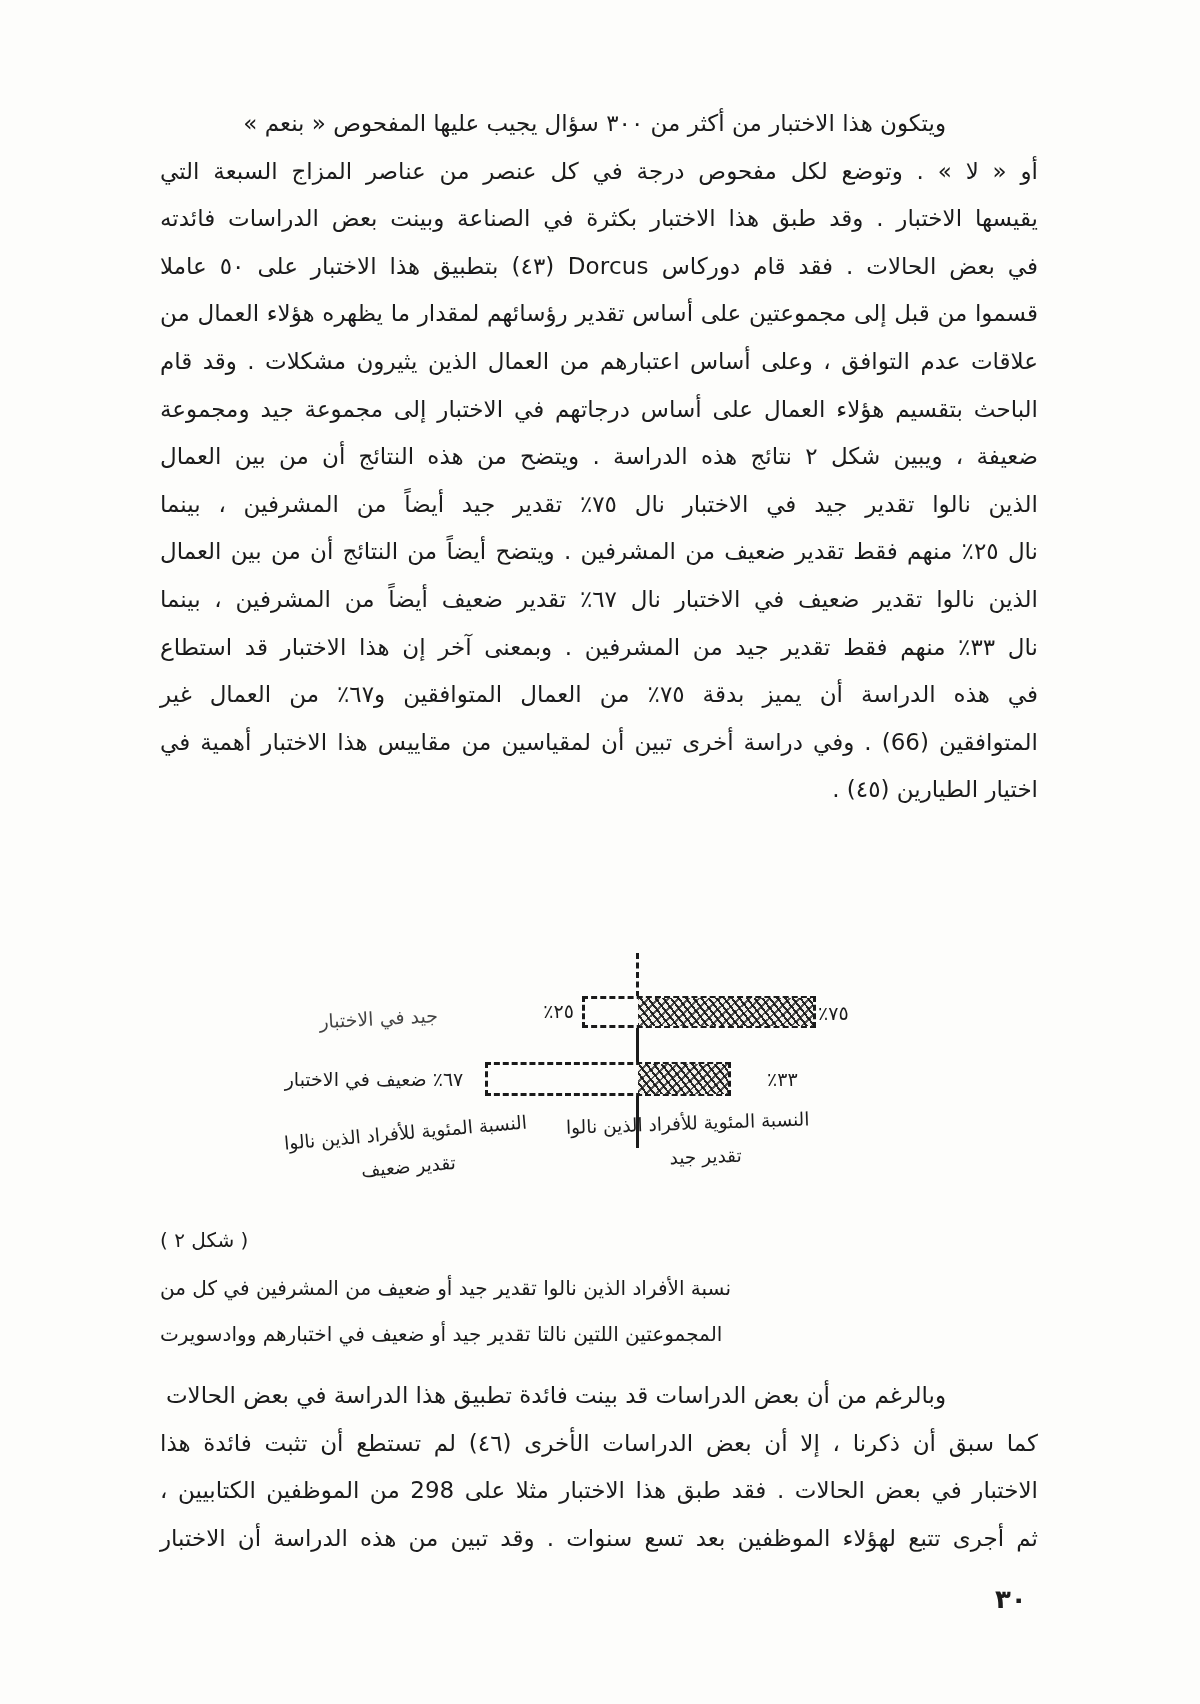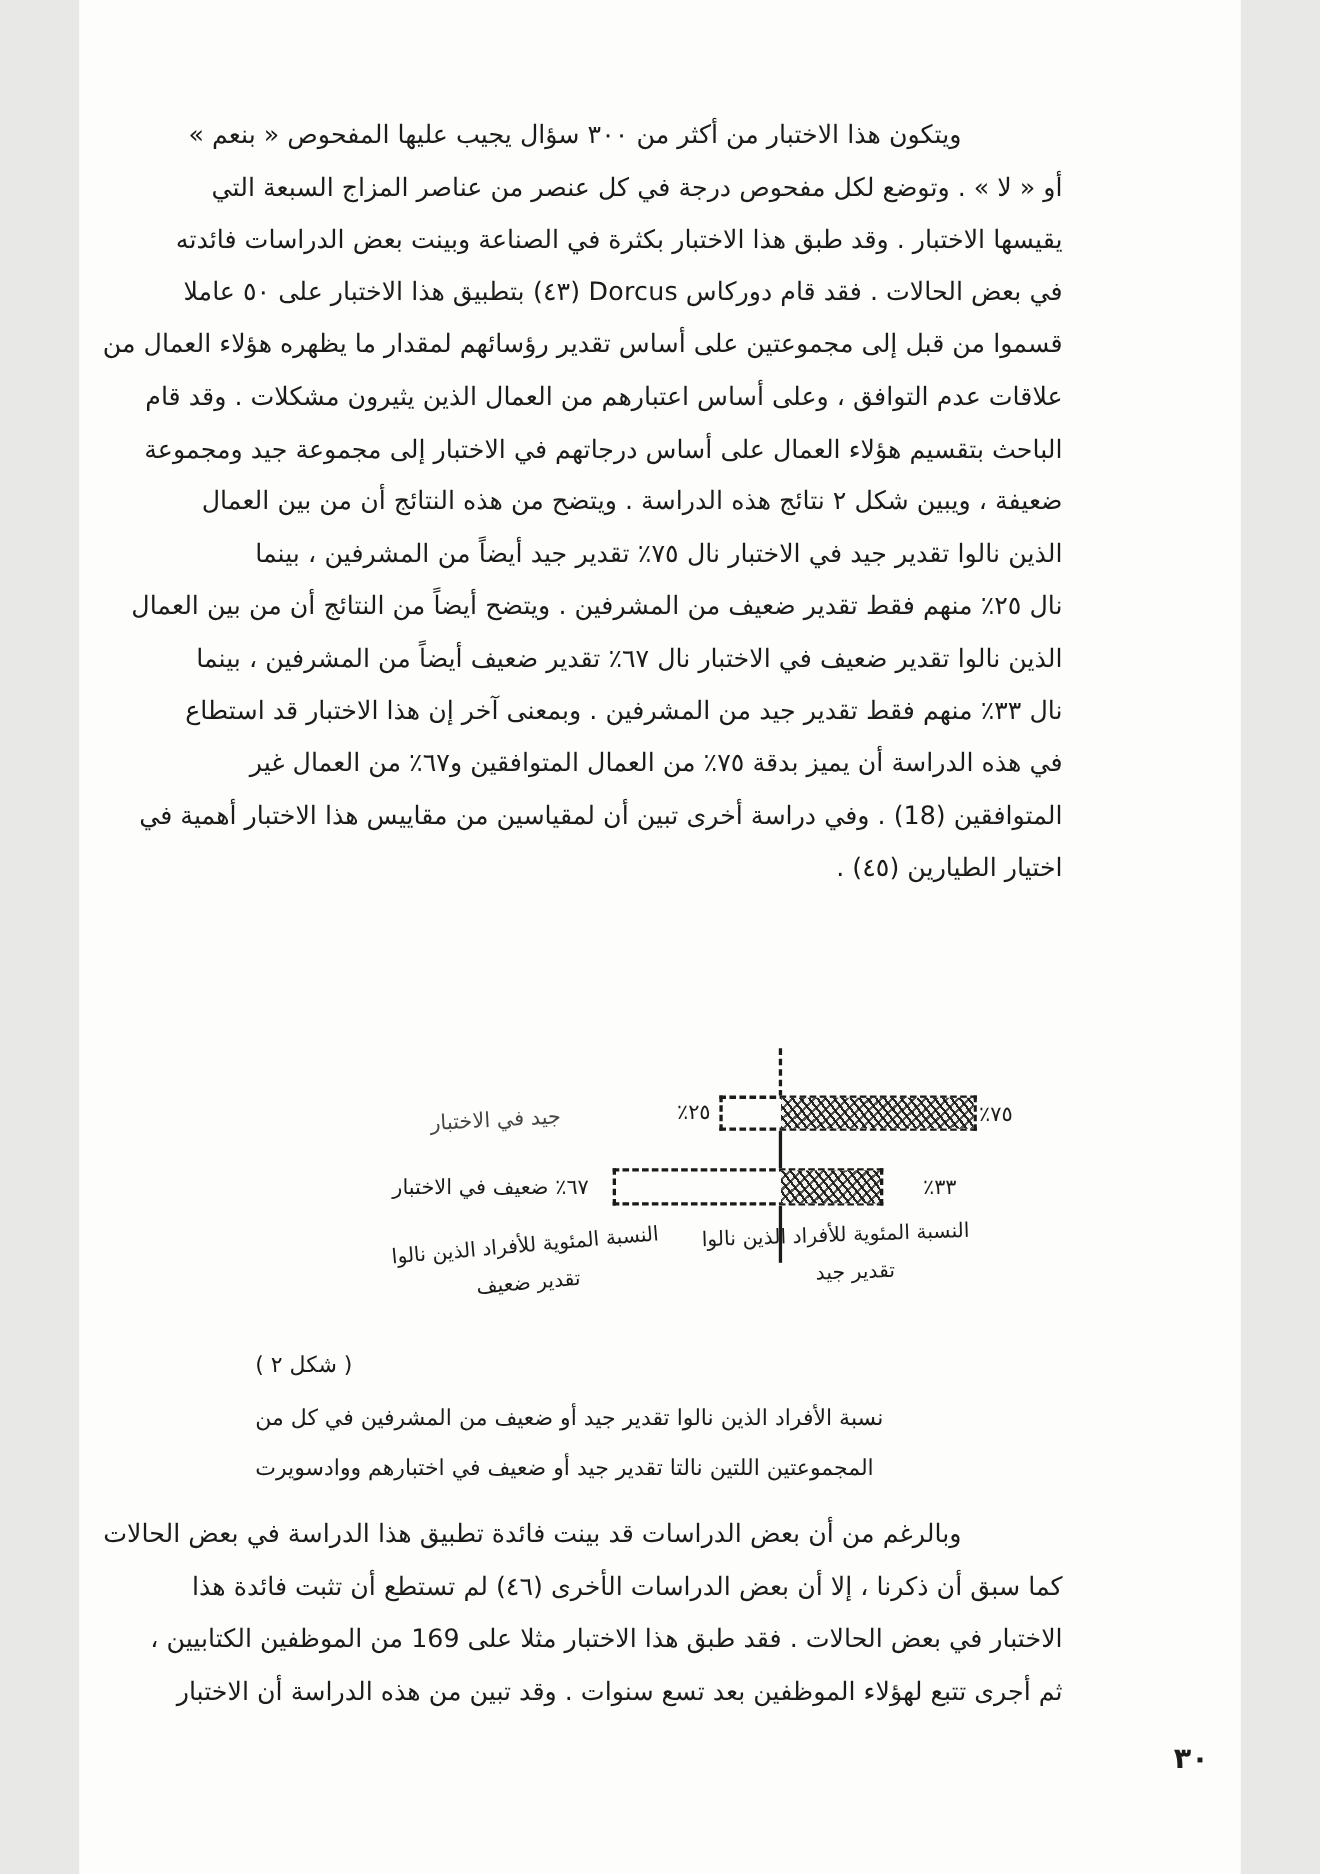--- a/index.html
+++ b/index.html
@@ -1,18 +1,18 @@
 <!DOCTYPE html>
 <html lang="ar" dir="rtl"><head>
 <meta charset="utf-8">
 <style>
   html,body{margin:0;padding:0;background:#e8e8e6;}
   .page{
     position:relative;
-    width:1056px;height:1704px;
+    width:1200px;height:1704px;
     margin:0 auto;
     background:#fdfdfb;
     overflow:hidden;
     font-family:"DejaVu Sans", sans-serif;
     color:#1b1b1b;
     direction:rtl;
   }
   
   .textblock{position:absolute;left:160px;right:162px;}
   .tline{
@@ -86,21 +86,21 @@
     <div class="tline">في بعض الحالات . فقد قام دوركاس Dorcus (٤٣) بتطبيق هذا الاختبار على ٥٠ عاملا</div>
     <div class="tline">قسموا من قبل إلى مجموعتين على أساس تقدير رؤسائهم لمقدار ما يظهره هؤلاء العمال من</div>
     <div class="tline">علاقات عدم التوافق ، وعلى أساس اعتبارهم من العمال الذين يثيرون مشكلات . وقد قام</div>
     <div class="tline">الباحث بتقسيم هؤلاء العمال على أساس درجاتهم في الاختبار إلى مجموعة جيد ومجموعة</div>
     <div class="tline">ضعيفة ، ويبين شكل ٢ نتائج هذه الدراسة . ويتضح من هذه النتائج أن من بين العمال</div>
     <div class="tline">الذين نالوا تقدير جيد في الاختبار نال ٧٥٪ تقدير جيد أيضاً من المشرفين ، بينما</div>
     <div class="tline">نال ٢٥٪ منهم فقط تقدير ضعيف من المشرفين . ويتضح أيضاً من النتائج أن من بين العمال</div>
     <div class="tline">الذين نالوا تقدير ضعيف في الاختبار نال ٦٧٪ تقدير ضعيف أيضاً من المشرفين ، بينما</div>
     <div class="tline">نال ٣٣٪ منهم فقط تقدير جيد من المشرفين . وبمعنى آخر إن هذا الاختبار قد استطاع</div>
     <div class="tline">في هذه الدراسة أن يميز بدقة ٧٥٪ من العمال المتوافقين و٦٧٪ من العمال غير</div>
-    <div class="tline">المتوافقين (18) . وفي دراسة أخرى تبين أن لمقياسين من مقاييس هذا الاختبار أهمية في</div>
+    <div class="tline">المتوافقين (66) . وفي دراسة أخرى تبين أن لمقياسين من مقاييس هذا الاختبار أهمية في</div>
     <div class="tline last">اختيار الطيارين (٤٥) .</div>
   </div>
 
   <div>
 
     <div class="vseg dash" style="top:953px;height:44px;"></div>
     <div class="vseg" style="top:1026px;height:38px;"></div>
     <div class="vseg" style="top:1096px;height:52px;"></div>
 
     <div class="chartlabel rowcat" style="left:288px;top:1008px;width:150px;transform:rotate(-3deg);">جيد في الاختبار</div>
@@ -126,19 +126,19 @@
     </div>
   </div>
 
   <div class="figcap" style="top:1228px;">( شكل ٢ )</div>
   <div class="figcap" style="top:1276px;">نسبة الأفراد الذين نالوا تقدير جيد أو ضعيف من المشرفين في كل من</div>
   <div class="figcap" style="top:1322px;">المجموعتين اللتين نالتا تقدير جيد أو ضعيف في اختبارهم ووادسويرت</div>
 
   <div class="textblock" id="para2">
     <div class="tline first">وبالرغم من أن بعض الدراسات قد بينت فائدة تطبيق هذا الدراسة في بعض الحالات</div>
     <div class="tline">كما سبق أن ذكرنا ، إلا أن بعض الدراسات الأخرى (٤٦) لم تستطع أن تثبت فائدة هذا</div>
-    <div class="tline">الاختبار في بعض الحالات . فقد طبق هذا الاختبار مثلا على 169 من الموظفين الكتابيين ،</div>
+    <div class="tline">الاختبار في بعض الحالات . فقد طبق هذا الاختبار مثلا على 298 من الموظفين الكتابيين ،</div>
     <div class="tline">ثم أجرى تتبع لهؤلاء الموظفين بعد تسع سنوات . وقد تبين من هذه الدراسة أن الاختبار</div>
   </div>
 
   <div class="pagenum" style="left:995px;top:1584px;">٣٠</div>
 
 </div>
 
 </body></html>

